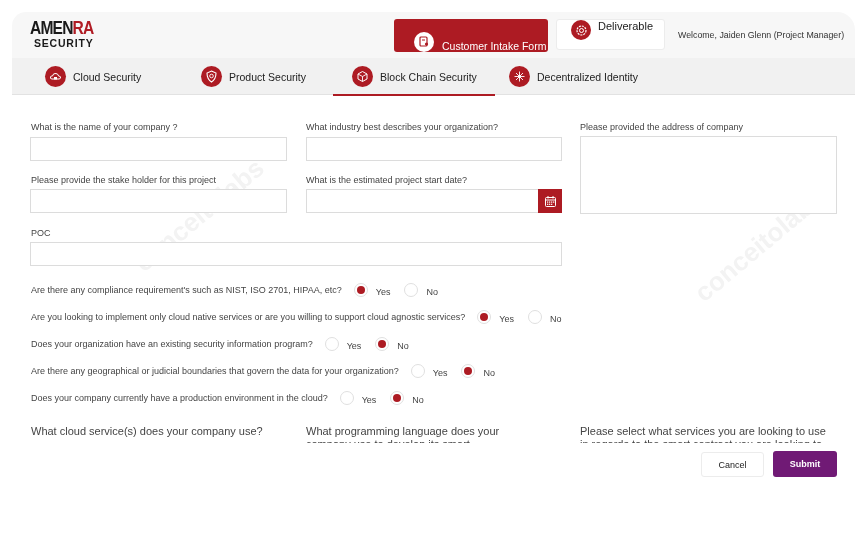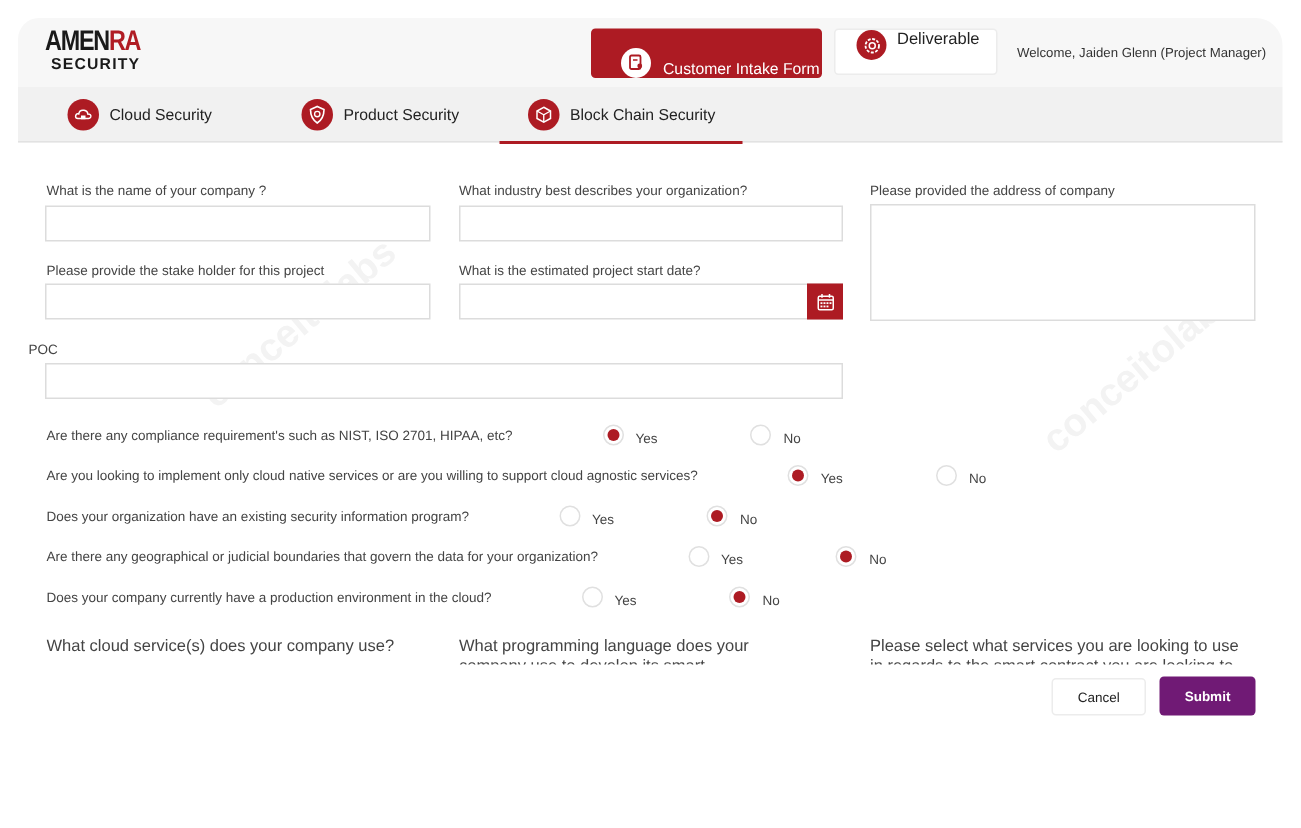--- a/index.html
+++ b/index.html
@@ -15,21 +15,21 @@
   .btn-deliv { position: absolute; left: 556px; top: 19px; width: 109px; height: 31px; background: #ffffff; border-radius: 3px; border: 1px solid #ececec; display: flex; align-items: flex-start; padding-left: 14px; color: #222; font-size: 11px; }
   .btn-deliv .ic { width: 20px; height: 20px; border-radius: 50%; background: #ad1b23; display: flex; align-items: center; justify-content: center; margin-right: 7px; }
   .welcome { position: absolute; left: 678px; top: 30px; font-size: 8.8px; color: #333; }
   .tabs { position: absolute; left: 12px; top: 58px; width: 843px; height: 37px; background: #f1f1f1; border-bottom: 1px solid #e2e2e2; }
   .tab { position: absolute; top: 0; height: 37px; display: flex; align-items: center; font-size: 10.5px; color: #222; }
   .tab .ic { width: 21px; height: 21px; border-radius: 50%; background: #ad1b23; display: flex; align-items: center; justify-content: center; margin-right: 7px; }
   .tab.active::after { content: ""; position: absolute; left: -19px; right: -18px; bottom: -1px; height: 2px; background: #ad1b23; }
   .lbl { position: absolute; font-size: 9px; color: #444; }
   .inp { position: absolute; height: 24px; background: #fff; border: 1px solid #dcdcdc; }
   .cal-btn { position: absolute; right: -1px; top: -1px; width: 24px; height: 24px; background: #ad1b23; display: flex; align-items: center; justify-content: center; }
-  .q { position: absolute; left: 31px; font-size: 9px; color: #444; display: flex; align-items: center; white-space: nowrap; gap: 48px; }
+  .q { position: absolute; left: 31px; font-size: 9px; color: #444; display: flex; align-items: center; white-space: nowrap; }
   .radio { display: inline-flex; align-items: flex-end; margin-left: 12px; }
   .radio .dot { width: 14px; height: 14px; border-radius: 50%; border: 1px solid #e0e0e0; background: #fff; display: inline-flex; align-items: center; justify-content: center; }
   .radio .dot.on::after { content: ""; width: 8px; height: 8px; border-radius: 50%; background: #ad1b23; }
   .radio .rl { margin-left: 8px; }
   .cut { position: absolute; font-size: 11px; color: #444; line-height: 13px; overflow: hidden; height: 14px; }
   .btn-cancel { position: absolute; left: 701px; top: 452px; width: 63px; height: 25px; border: 1px solid #ececec; border-radius: 3px; background: #fff; font-size: 9px; color: #222; display: flex; align-items: center; justify-content: center; }
   .btn-submit { position: absolute; left: 773px; top: 451px; width: 64px; height: 26px; border-radius: 3px; background: #701a75; font-size: 9px; color: #fff; font-weight: bold; display: flex; align-items: center; justify-content: center; }
   .wm { position: absolute; font-size: 26px; color: #f3f3f3; font-weight: bold; transform: rotate(-40deg); pointer-events: none; }
 </style>
 </head>
@@ -87,20 +87,34 @@
       <span>Product Security</span>
     </div>
     <div class="tab active" style="left:340px;">
       <span class="ic">
         <svg width="13" height="13" viewBox="0 0 13 13">
             <path d="M6.5 1.5 L11 4 L11 9 L6.5 11.5 L2 9 L2 4 Z" fill="none" stroke="#fff" stroke-width="1"></path>
             <path d="M2 4 L6.5 6.5 L11 4 M6.5 6.5 L6.5 11.5" fill="none" stroke="#fff" stroke-width="0.9"></path>
           </svg>
       </span>
       <span>Block Chain Security</span>
+    </div>
+    <div class="tab" style="left:497px;">
+      <span class="ic">
+        <svg width="13" height="13" viewBox="0 0 13 13">
+            <circle cx="6.5" cy="6.5" r="1.5" fill="#fff"></circle>
+            <g stroke="#fff" stroke-width="0.9">
+              <line x1="6.5" y1="1.5" x2="6.5" y2="11.5"></line>
+              <line x1="1.5" y1="6.5" x2="11.5" y2="6.5"></line>
+              <line x1="3" y1="3" x2="10" y2="10"></line>
+              <line x1="10" y1="3" x2="3" y2="10"></line>
+            </g>
+          </svg>
+      </span>
+      <span>Decentralized Identity</span>
     </div>
   </div>
 
   <div class="wm" style="left:120px; top:200px;">conceitolabs</div>
   <div class="wm" style="left:680px; top:230px;">conceitolabs</div>
 
   <div class="lbl" style="left:31px; top:122px;">What is the name of your company ?</div>
   <div class="inp" style="left:30px; top:137px; width:257px;"></div>
 
   <div class="lbl" style="left:306px; top:122px;">What industry best describes your organization?</div>
@@ -126,21 +140,21 @@
             <rect x="7" y="6.5" width="1.3" height="1.2"></rect>
             <rect x="9" y="6.5" width="1.3" height="1.2"></rect>
             <rect x="3" y="8.7" width="1.3" height="1.2"></rect>
             <rect x="5" y="8.7" width="1.3" height="1.2"></rect>
             <rect x="7" y="8.7" width="1.3" height="1.2"></rect>
           </g>
         </svg>
     </div>
   </div>
 
-  <div class="lbl" style="left:19px; top:228px;">POC</div>
+  <div class="lbl" style="left:31px; top:228px;">POC</div>
   <div class="inp" style="left:30px; top:242px; width:532px;"></div>
 
   <div class="q" style="top:283px;">
     <span>Are there any compliance requirement's such as NIST, ISO 2701, HIPAA, etc?</span>
     <span class="radio">
         <span class="dot on"></span>
         <span class="rl">Yes</span>
       </span>
     <span class="radio" style="margin-left:14px;">
         <span class="dot"></span>

